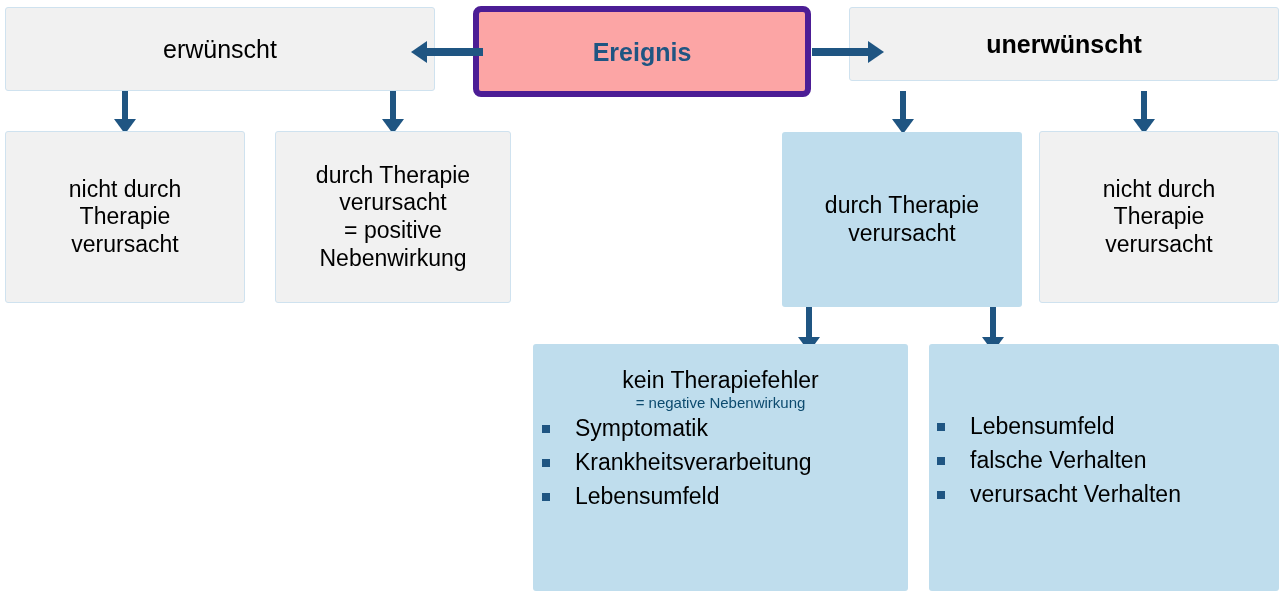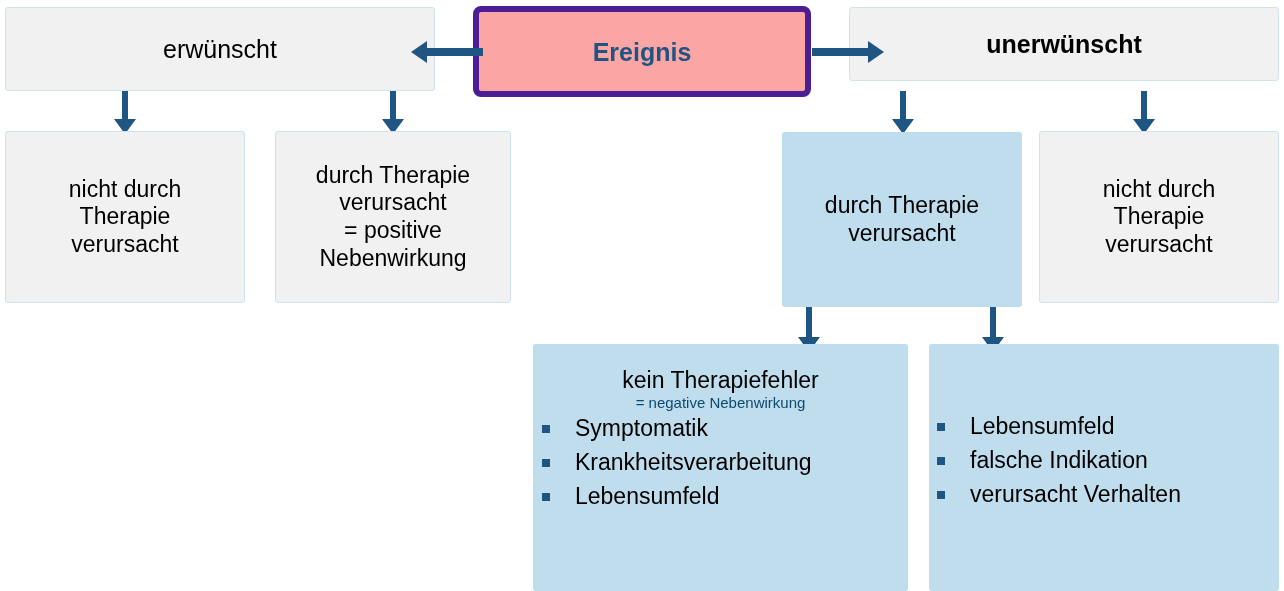--- a/index.html
+++ b/index.html
@@ -239,18 +239,18 @@
       <li><span class="bullet-sq"></span><span>Symptomatik</span></li>
       <li><span class="bullet-sq"></span></li>
       <li><span class="bullet-sq"></span><span>Krankheitsverarbeitung</span></li>
       <li><span class="bullet-sq"></span><span>Lebensumfeld</span></li>
     </ul>
   </div>
 
   <div class="box-list" style="left:929px; top:344px; width:350px; height:247px; padding-top:22px;">
     <ul class="bullets" style="margin-top:44px; margin-left:8px;">
       <li><span class="bullet-sq"></span><span>Lebensumfeld</span></li>
-      <li><span class="bullet-sq"></span><span>falsche Indikation</span></li>
+      <li><span class="bullet-sq"></span><span>falsche Verhalten</span></li>
       <li><span class="bullet-sq"></span><span>verursacht Verhalten</span></li>
     </ul>
   </div>
 
 </div>
 
 </body></html>

